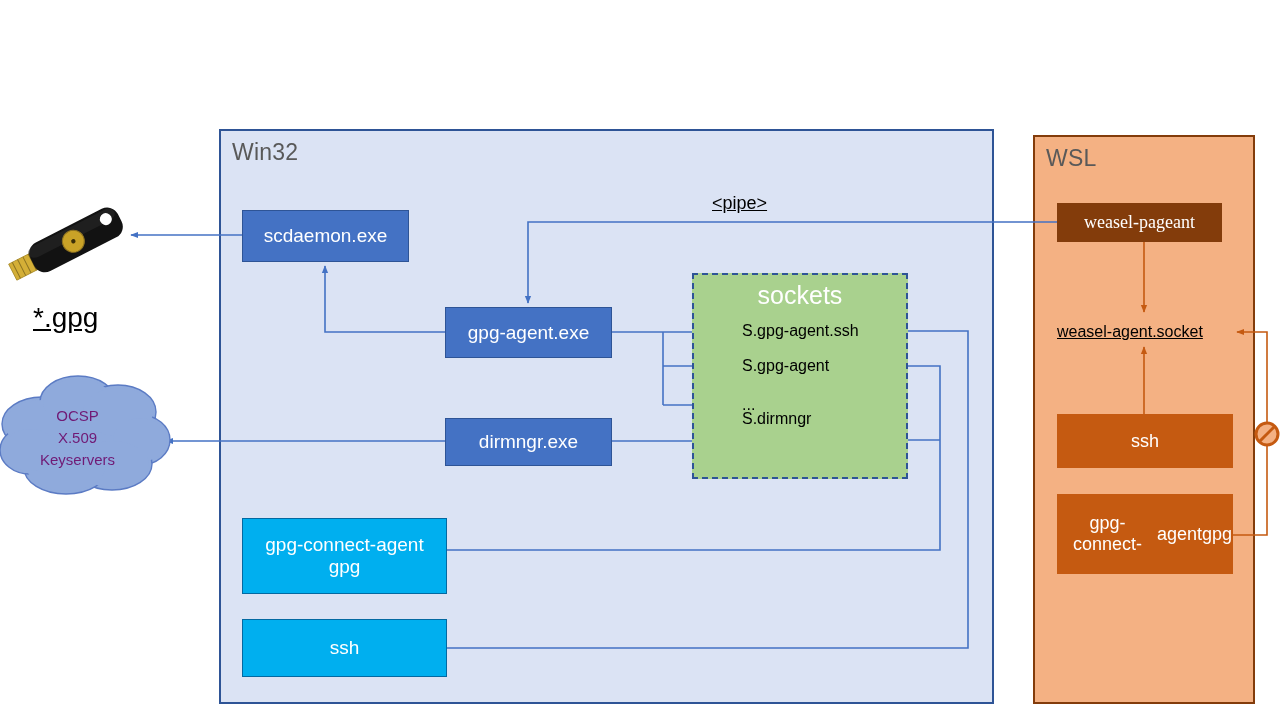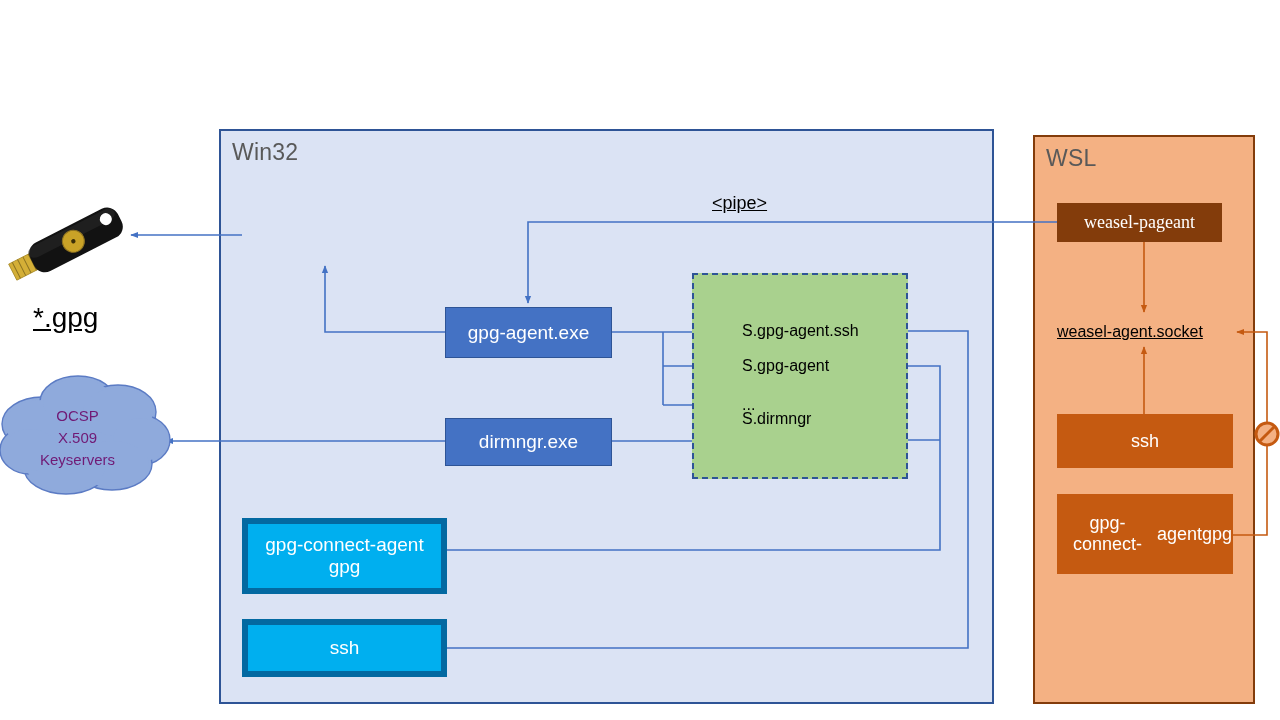--- a/index.html
+++ b/index.html
@@ -65,21 +65,21 @@
     color: #ffffff;
     line-height: 1.15;
   }
   .node-blue {
     background: #4472C4;
     border: 1px solid #2E5496;
     font-size: 19px;
   }
   .node-cyan {
     background: #00AFEF;
-    border: 6px solid #0369a1;
+    border: 1px solid #0369a1;
     font-size: 19px;
   }
   .node-darkbrown {
     background: #833C0B;
     border: 1px solid #833C0B;
     font-size: 18px;
   }
   .node-brown {
     background: #C55A11;
     border: 1px solid #C55A11;
@@ -262,26 +262,30 @@
       <circle cx="6" cy="0" r="11" fill="#C9A227" stroke="#8E7220" stroke-width="1"></circle>
       <circle cx="6" cy="0" r="2.2" fill="#3A2E08"></circle>
 
       <circle cx="45" cy="-5" r="6" fill="#FFFFFF"></circle>
     </g>
   </svg>
 
   <div class="plain-label" id="gpg-file-label">*.gpg</div>
 
   <div id="sockets-group"></div>
+  <div id="sockets-title">sockets</div>
 
   <div class="socket-label" id="socket-gpg-agent-ssh">S.gpg-agent.ssh</div>
   <div class="socket-label" id="socket-gpg-agent">S.gpg-agent</div>
   <div class="socket-label" id="socket-ellipsis">...</div>
   <div class="socket-label" id="socket-dirmngr">S.dirmngr</div>
 
+  <div class="node node-blue" id="scdaemon-exe">
+    <span>scdaemon.exe</span>
+  </div>
 
   <div class="node node-blue" id="gpg-agent-exe">
     <span>gpg-agent.exe</span>
   </div>
 
   <div class="node node-blue" id="dirmngr-exe">
     <span>dirmngr.exe</span>
   </div>
 
   <div class="node node-cyan" id="gpg-connect-agent">

